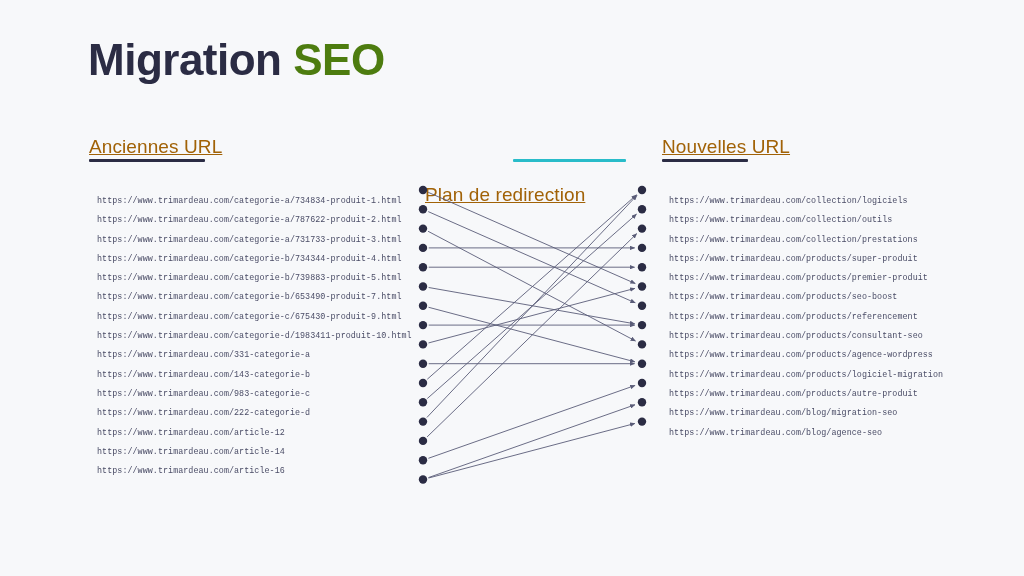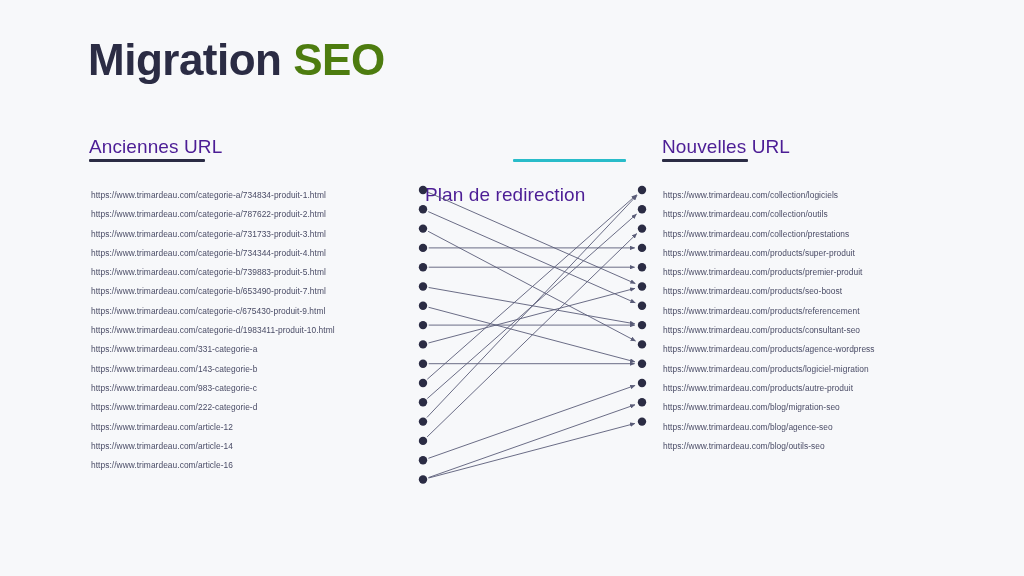--- a/index.html
+++ b/index.html
@@ -26,43 +26,45 @@
     line-height: 1.1;
     white-space: nowrap;
   }
   .title-main { color: #2b2c44; }
   .title-accent { color: #4d7c0f; }
 
   
   .col-heading {
     position: absolute;
     font-size: 19px;
-    color: #4c1d95;
+    color: #a16207;
     white-space: nowrap;
     letter-spacing: 0.1px;
+    text-decoration: underline;
   }
   #heading-old  { left: 89px;  top: 136px; }
   #heading-plan { left: 425px; top: 136px; margin-top: 48px; }
   #heading-new  { left: 662px; top: 136px; text-align: right; }
 
   .heading-rule {
     position: absolute;
     height: 3px;
     border-radius: 1px;
   }
   #rule-old  { left: 89px;  top: 159px; width: 116px; background: #2b2c44; }
   #rule-plan { left: 513px; top: 159px; width: 113px; background: #29bcc9; }
   #rule-new  { left: 662px; top: 159px; width: 86px;  background: #2b2c44; }
 
   
   .url-list {
     position: absolute;
-    margin: 2px;
+    margin: 8px;
     padding: 0;
     list-style: none;
+    font-family: Liberation Mono, monospace;
   }
   #list-old { left: 89px; top: 184px; width: 320px; text-align: left; }
   #list-new { left: 661px; top: 184px; width: 300px; text-align: left; }
 
   .url-item {
     height: 19.3px;
     line-height: 19.3px;
     font-size: 8.4px;
     color: #4a4c66;
     white-space: nowrap;
@@ -121,21 +123,20 @@
     <li class="url-item">https://www.trimardeau.com/products/super-produit</li>
     <li class="url-item">https://www.trimardeau.com/products/premier-produit</li>
     <li class="url-item">https://www.trimardeau.com/products/seo-boost</li>
     <li class="url-item">https://www.trimardeau.com/products/referencement</li>
     <li class="url-item">https://www.trimardeau.com/products/consultant-seo</li>
     <li class="url-item">https://www.trimardeau.com/products/agence-wordpress</li>
     <li class="url-item">https://www.trimardeau.com/products/logiciel-migration</li>
     <li class="url-item">https://www.trimardeau.com/products/autre-produit</li>
     <li class="url-item">https://www.trimardeau.com/blog/migration-seo</li>
     <li class="url-item">https://www.trimardeau.com/blog/agence-seo</li>
-    <li class="url-item">https://www.trimardeau.com/blog/outils-seo</li>
   </ul>
 
 <svg id="redirect-diagram" viewBox="0 0 250 335">
   <defs>
     <marker id="arrowhead" markerWidth="6" markerHeight="5" refX="5.4" refY="2.5" orient="auto" markerUnits="strokeWidth">
       <path d="M0,0 L6,2.5 L0,5 z" fill="#5a5c78"></path>
     </marker>
   </defs>
   <g id="link-layer">
       <line x1="18.216065741713788" y1="14.298403397604478" x2="225.2282655283014" y2="105.51610786977665" class="link-line" marker-end="url(#arrowhead)"></line>

